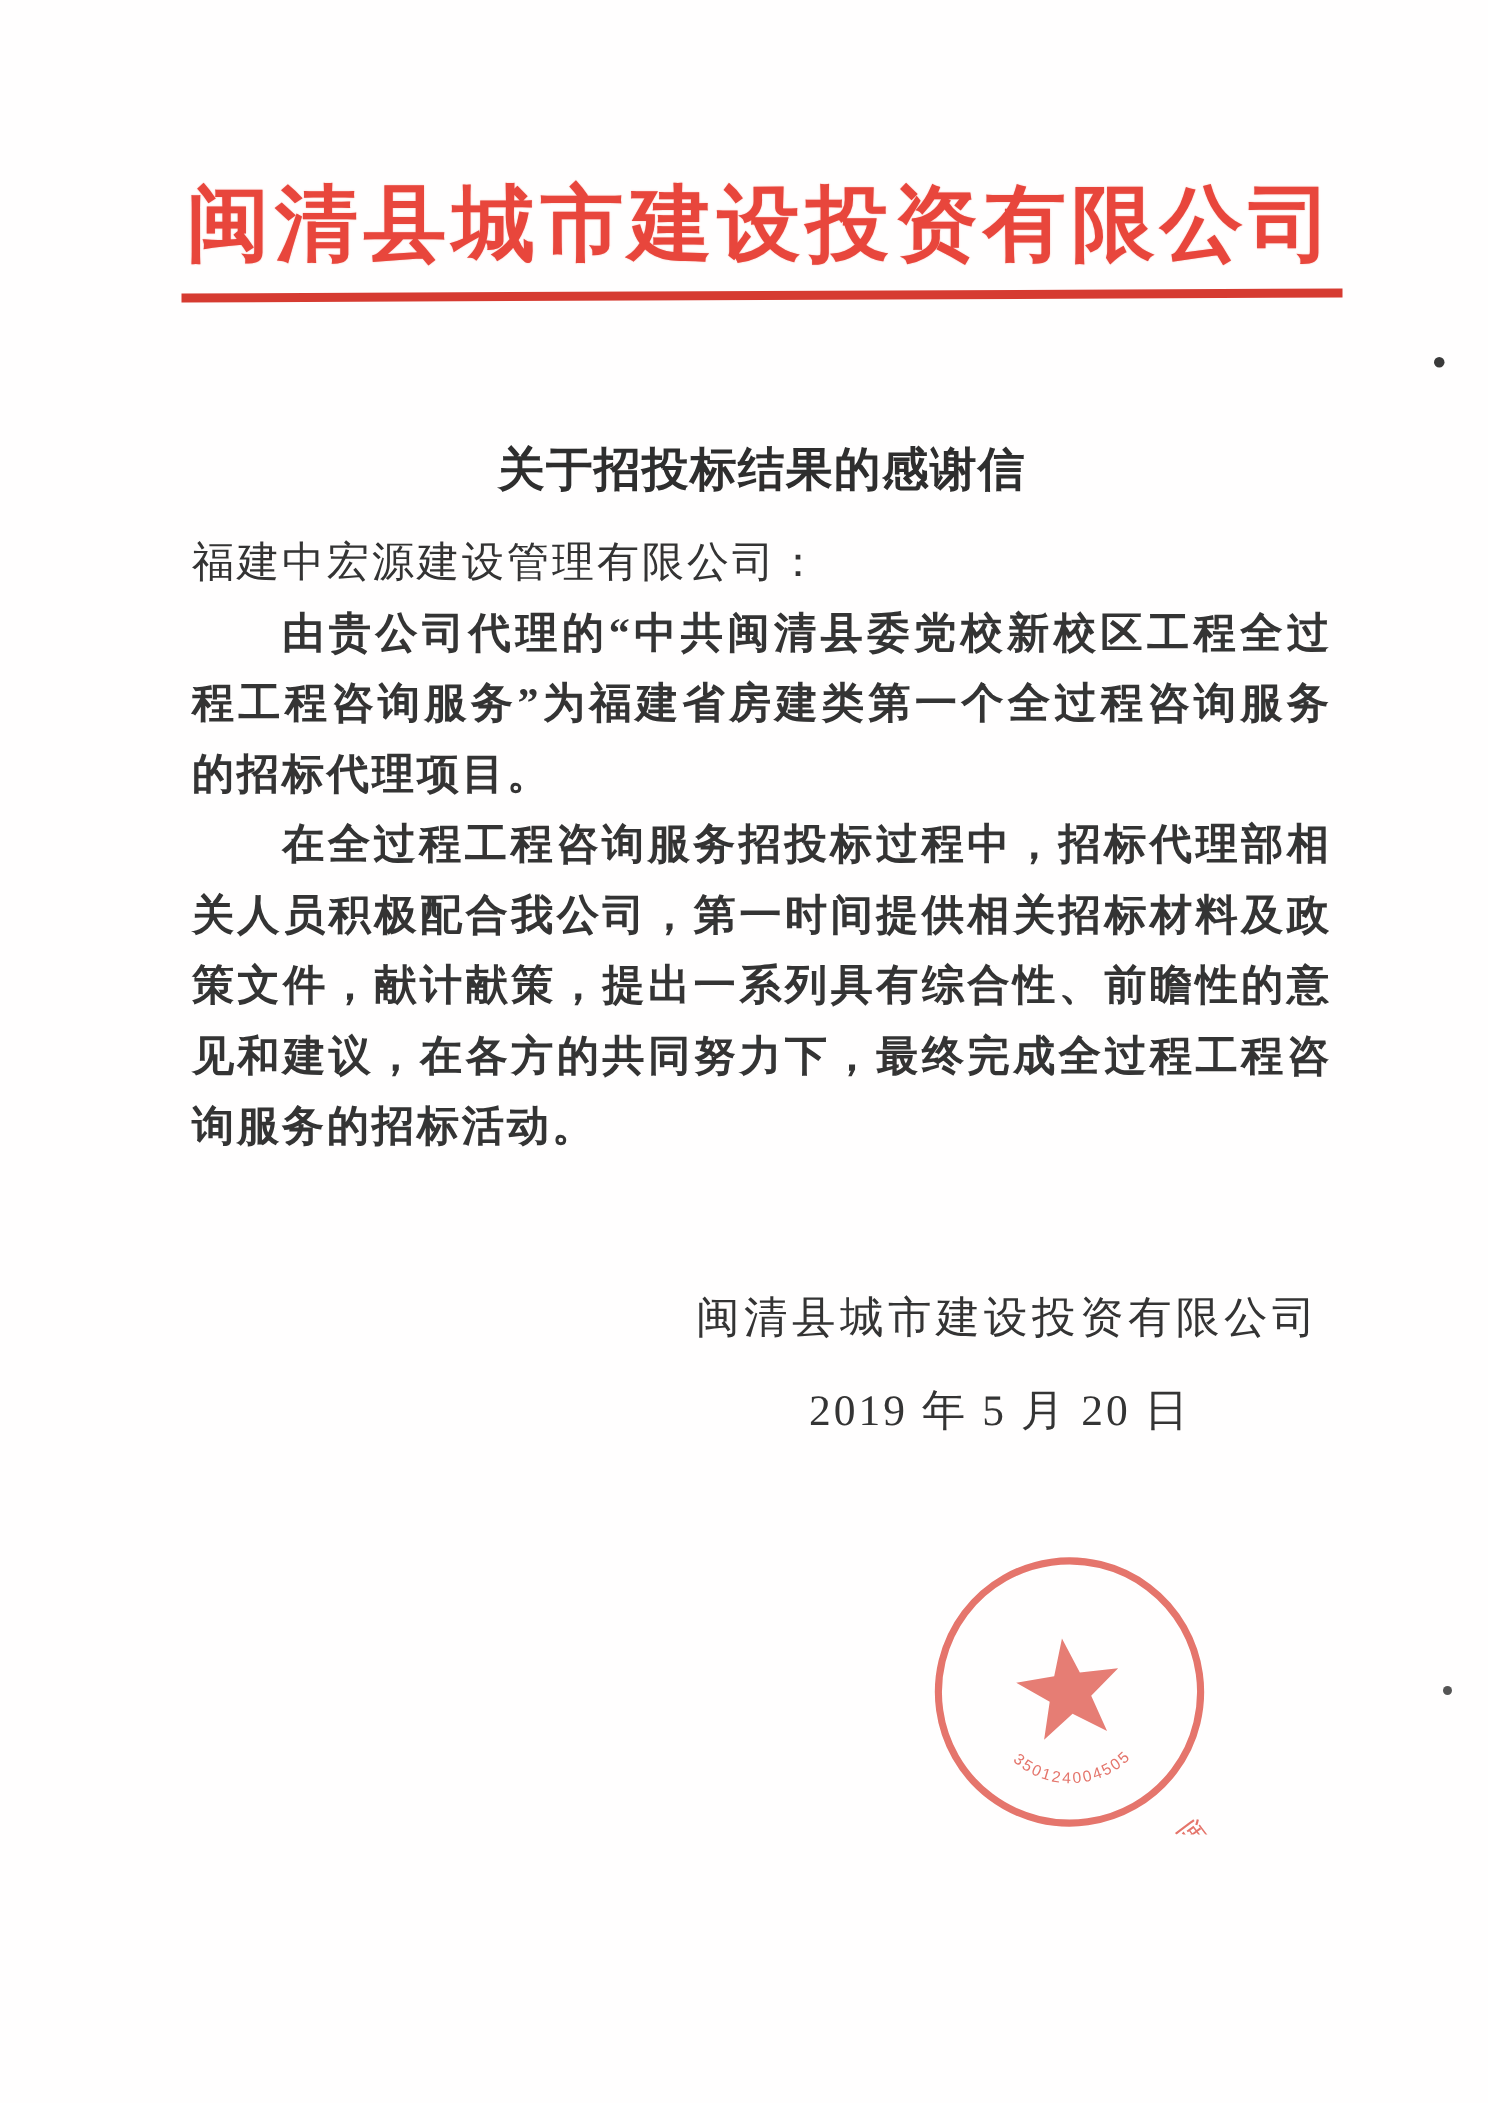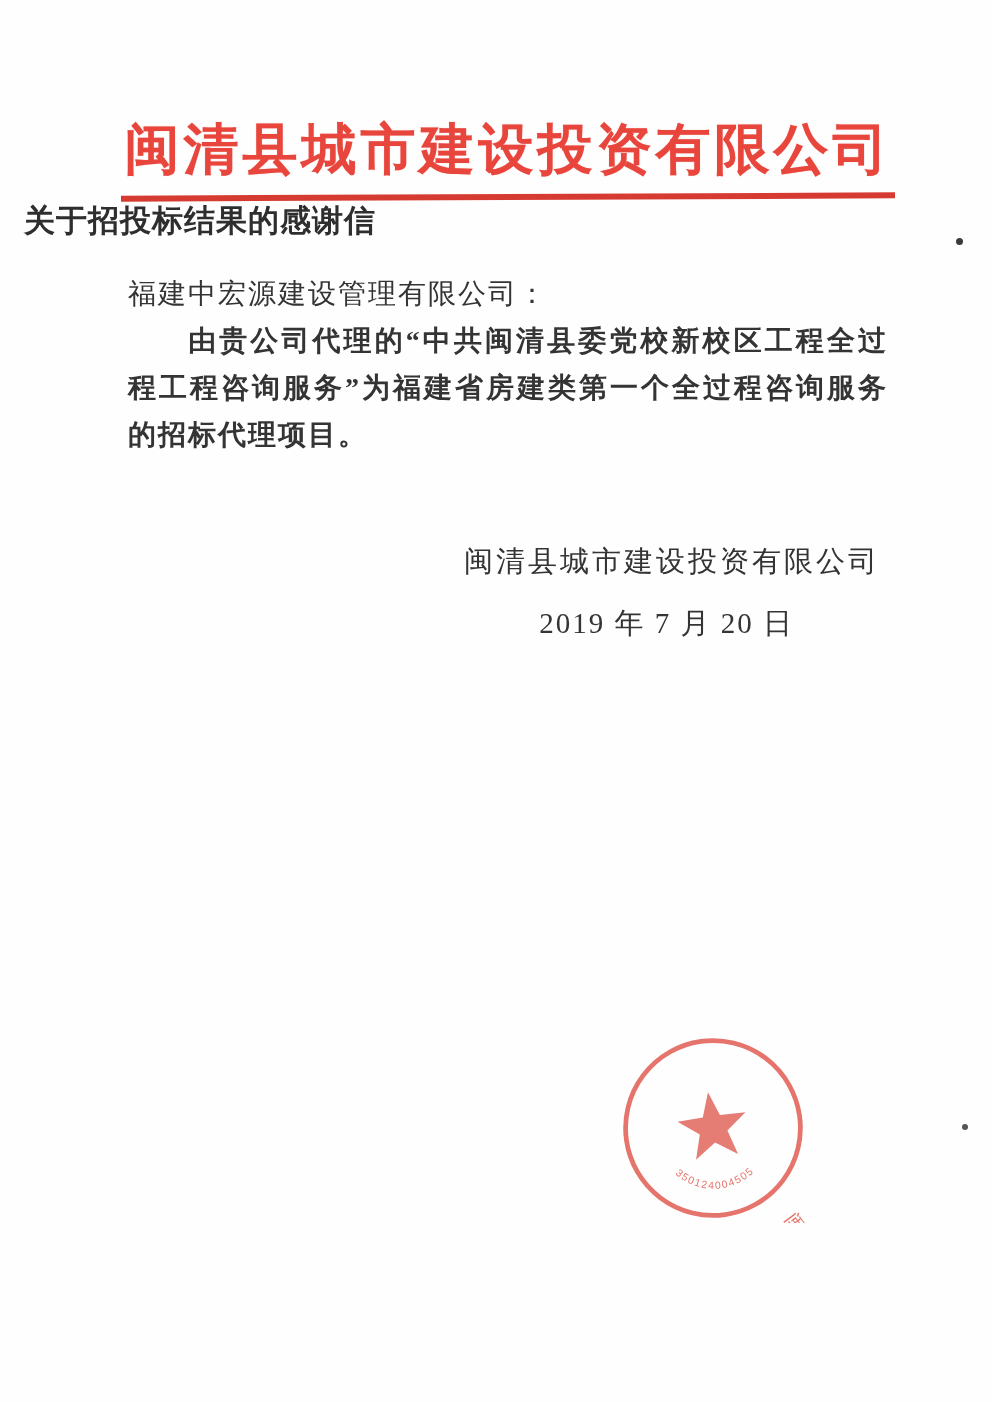--- a/index.html
+++ b/index.html
@@ -34,29 +34,30 @@
     line-height:1.35;
   }
   .red-rule{
     margin:8px auto 0 auto;
     width:774px;
     height:6px;
     background:var(--rule-red);
     transform:rotate(-0.25deg);
   }
   .doc-title{
-    text-align:left;
+    margin-top:92px;
+    text-align:center;
     font-family:Liberation Serif, serif;
     font-weight:600;
     font-size:31px;
     letter-spacing:1px;
     color:#2e2e2e;
   }
   .letter-body{
-    margin:28px auto 0 auto;
+    margin:18px auto 0 auto;
     width:760px;
     font-size:28px;
     line-height:47px;
     letter-spacing:2px;
     text-align:justify;
     color:#343434;
   }
   .letter-body p.indent{
     text-indent:2.15em;
     font-weight:bold;
@@ -99,25 +100,26 @@
 
   <div class="letterhead">闽清县城市建设投资有限公司</div>
 
   <div class="red-rule"></div>
 
   <div class="doc-title">关于招投标结果的感谢信</div>
 
   <div class="letter-body">
     <p>福建中宏源建设管理有限公司：</p>
     <p class="indent">由贵公司代理的“中共闽清县委党校新校区工程全过程工程咨询服务”为福建省房建类第一个全过程咨询服务的招标代理项目。</p>
+    <p class="indent">在全过程工程咨询服务招投标过程中，招标代理部相关人员积极配合我公司，第一时间提供相关招标材料及政策文件，献计献策，提出一系列具有综合性、前瞻性的意见和建议，在各方的共同努力下，最终完成全过程工程咨询服务的招标活动。</p>
   </div>
 
   <div class="signature-block">
     <div class="signature-company">闽清县城市建设投资有限公司</div>
-    <div class="signature-date">2019 年 7 月 20 日</div>
+    <div class="signature-date">2019 年 5 月 20 日</div>
   </div>
 
   <svg class="seal" viewBox="0 0 200 200" aria-hidden="true">
     <g transform="rotate(-8 100 100)" fill="none">
       <circle cx="100" cy="100" r="92" stroke="#dc4a3e" stroke-width="5" opacity="0.85"></circle>
       <polygon points="100,62 109.1,87.5 136.1,88.3 114.7,104.8 122.3,130.7 100,115.5 77.7,130.7 85.3,104.8 63.9,88.3 90.9,87.5" fill="#dc4a3e" opacity="0.8"></polygon>
       <path id="sealNamePath" d="M 100,176 A 76,76 0 1 1 99.95,176" fill="none"></path>
       <path id="sealCodePath" d="M 48,134 A 60,60 0 0 0 152,134" fill="none"></path>
       <text font-family="Liberation Sans, DejaVu Sans, sans-serif" font-size="20" fill="#dc4a3e" opacity="0.85" letter-spacing="2">
         <textPath href="#sealNamePath" startOffset="70" textLength="338">闽清县城市建设投资有限公司</textPath>

